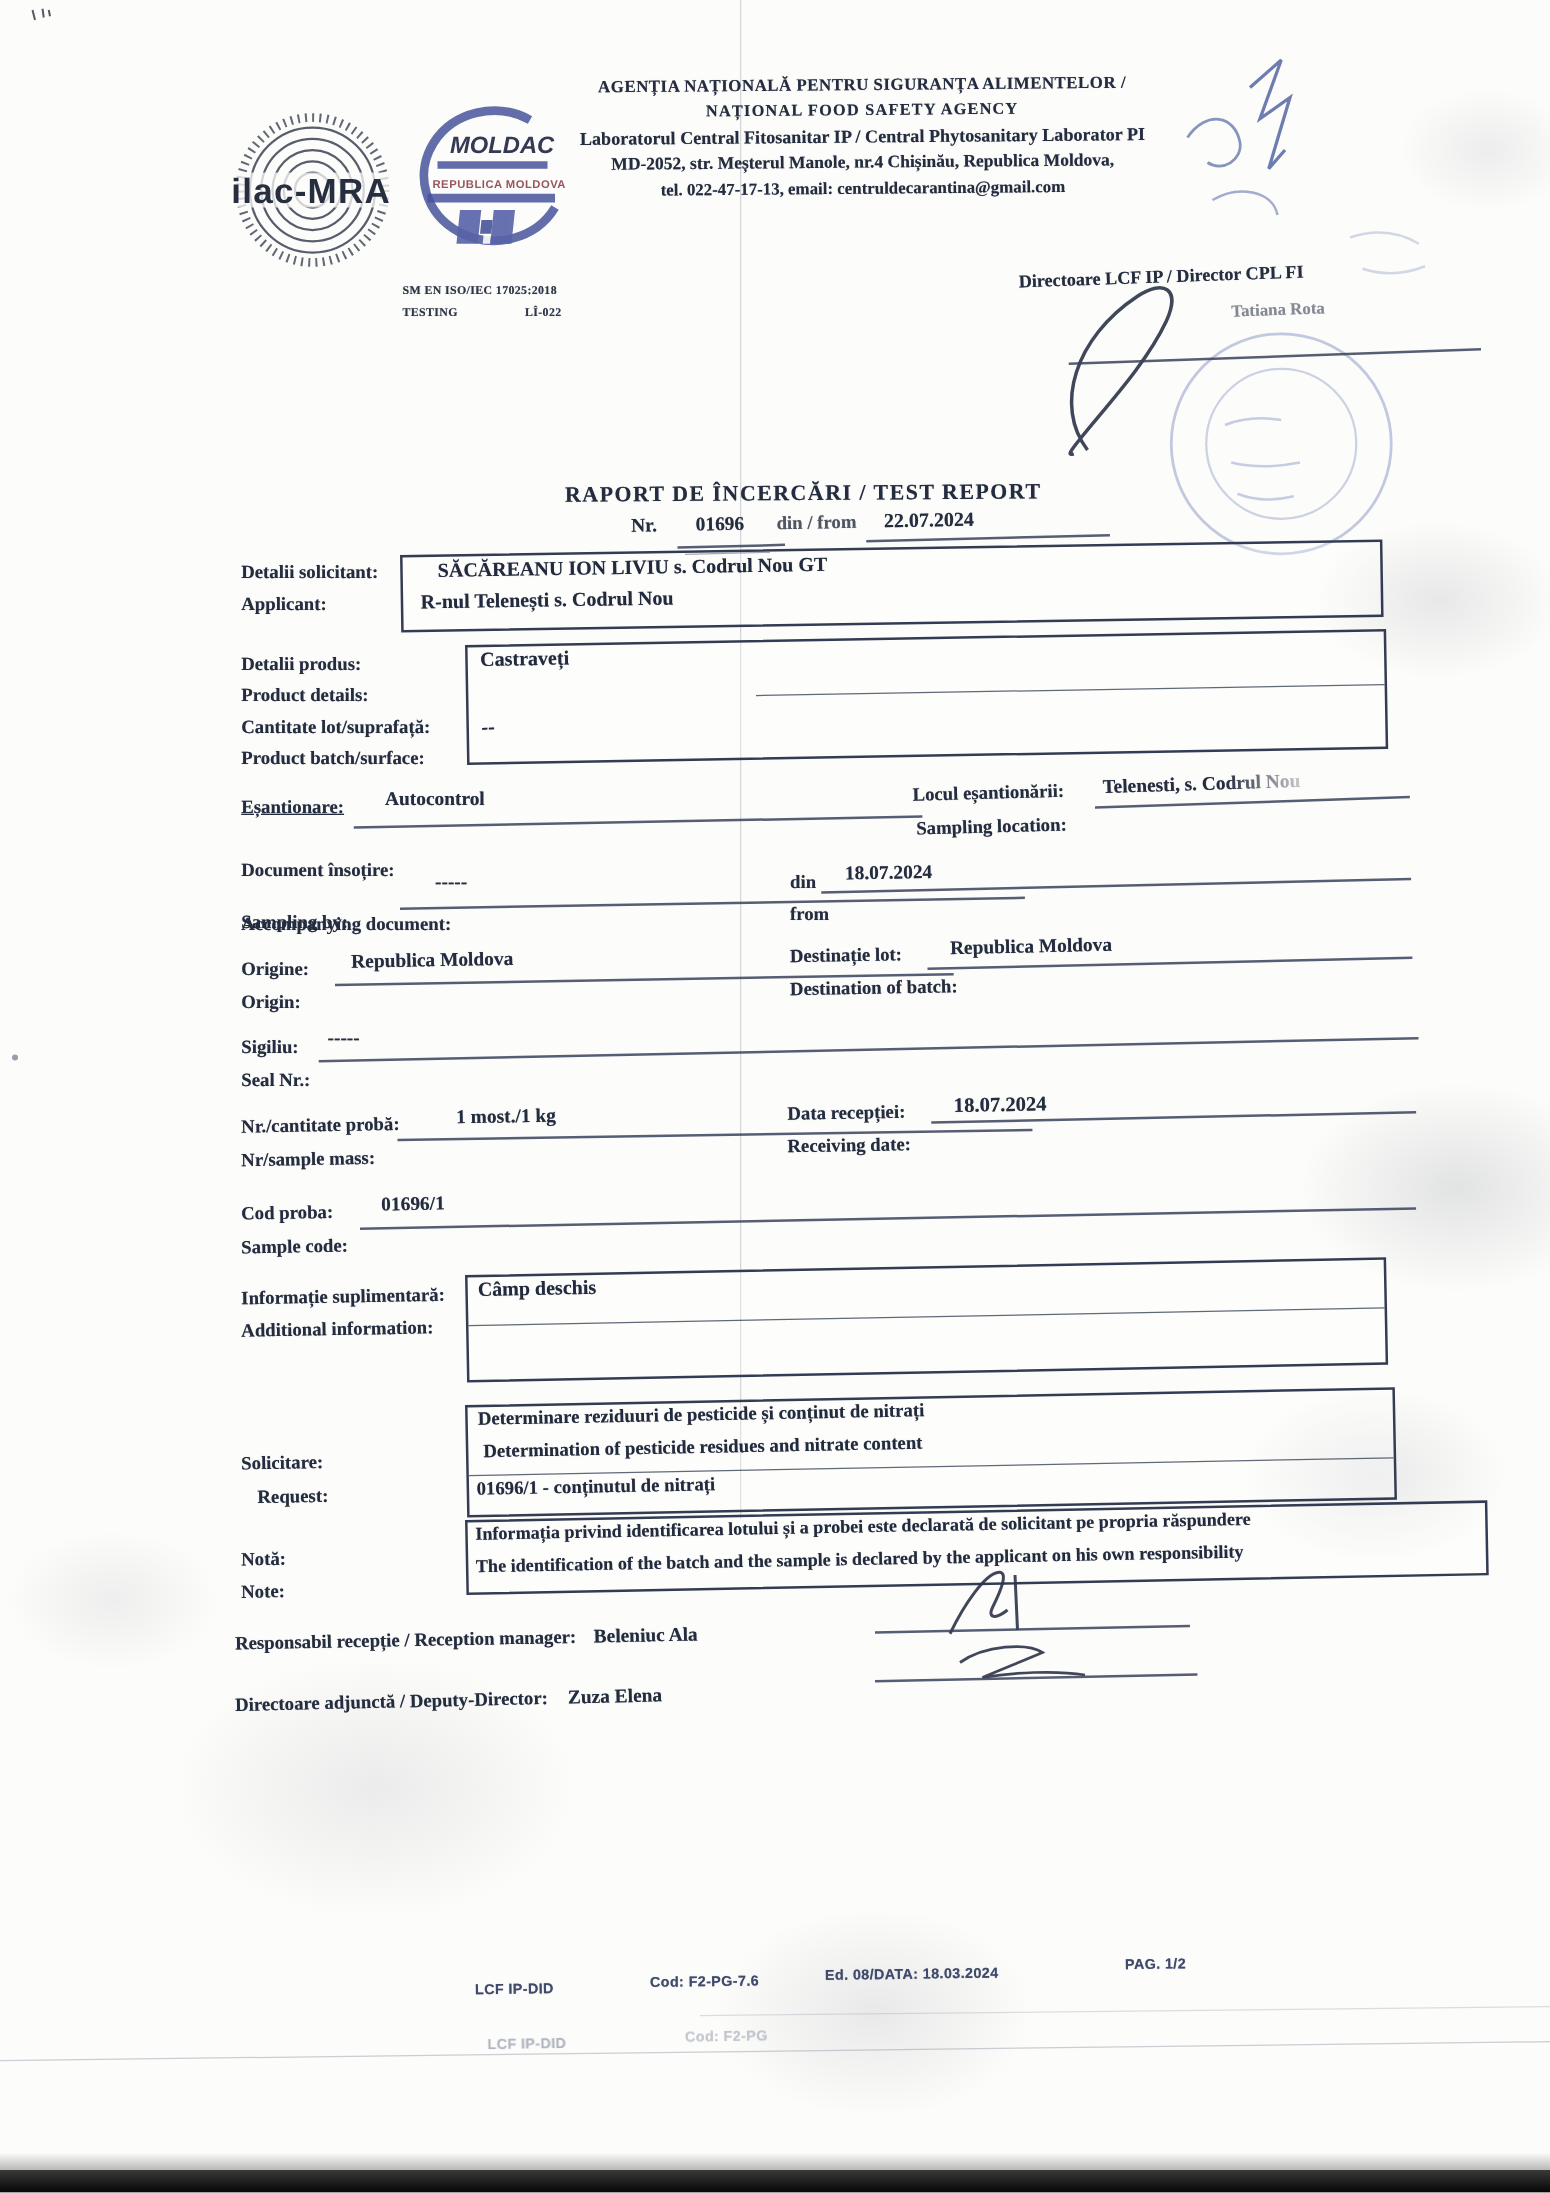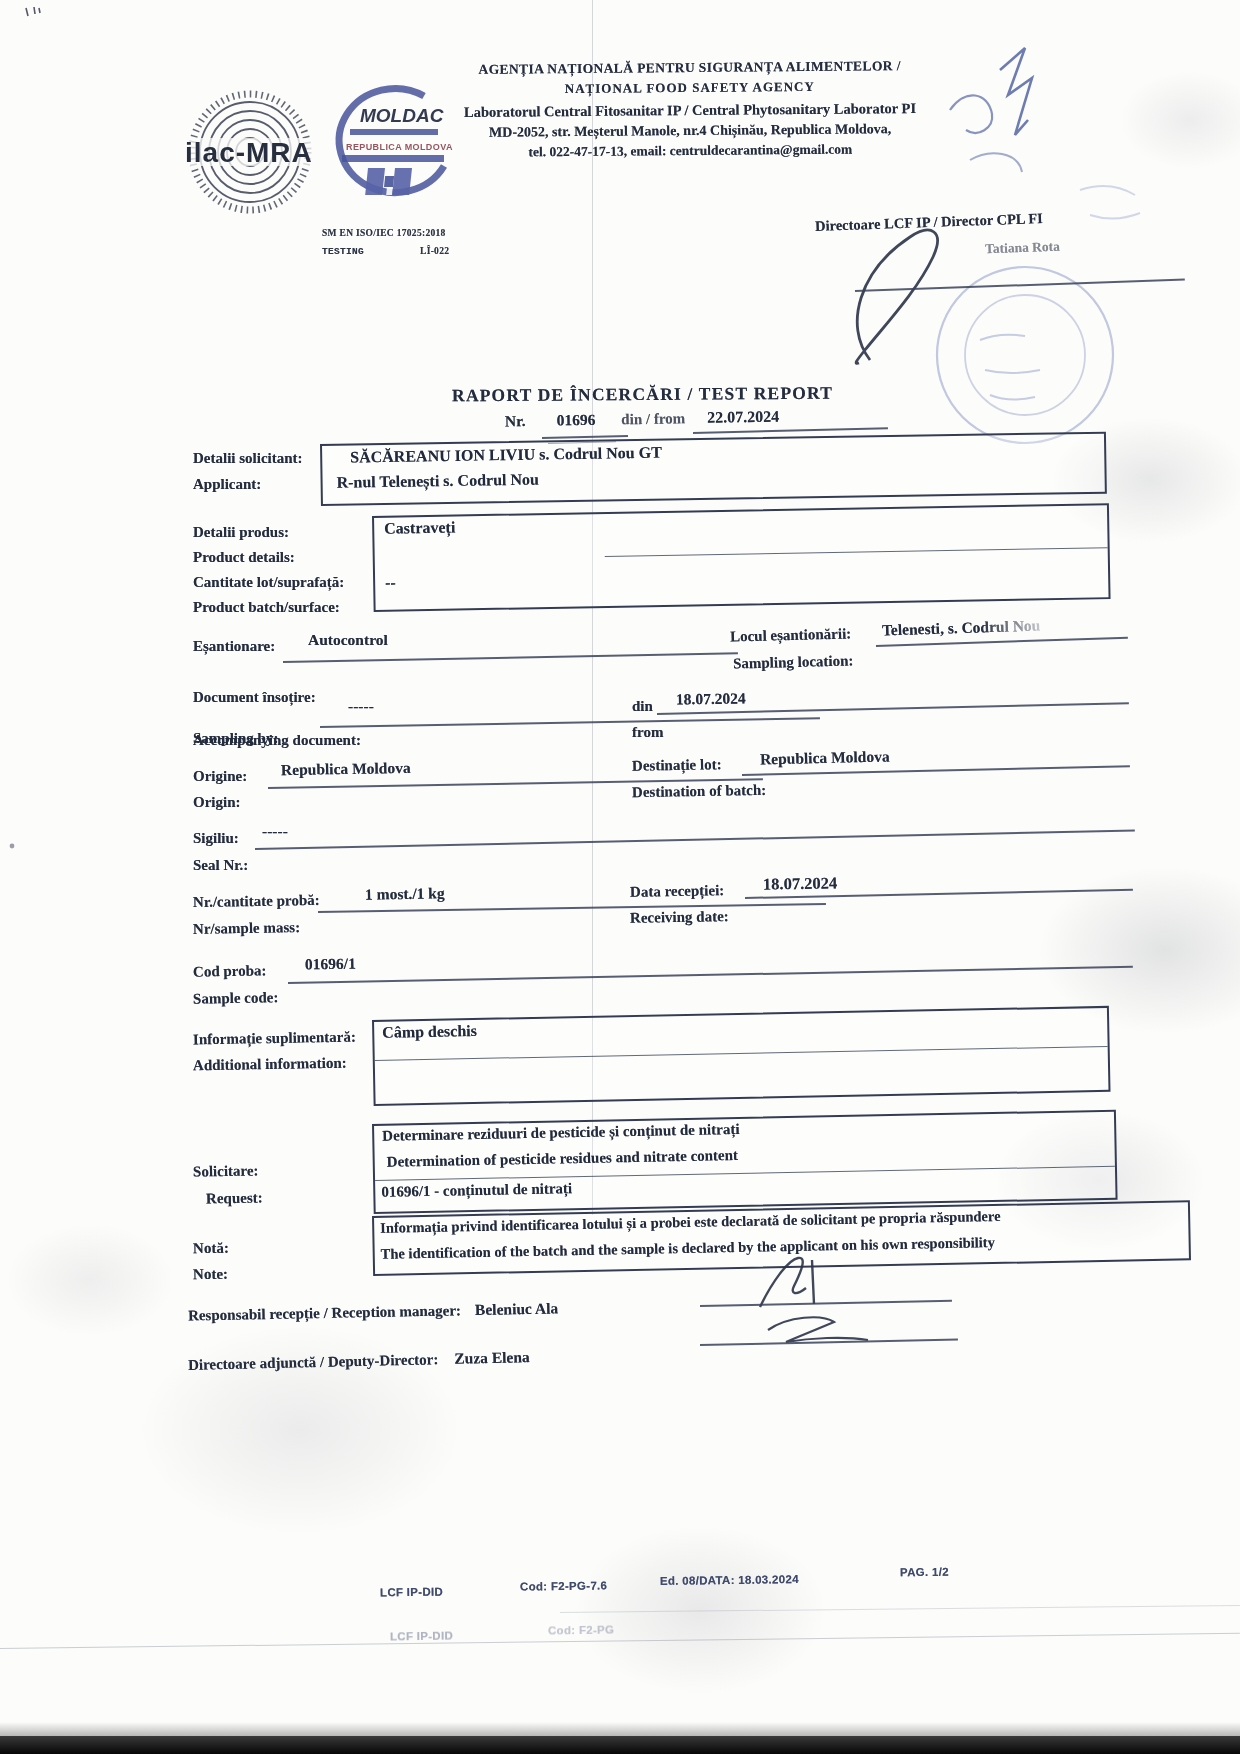--- a/index.html
+++ b/index.html
@@ -71,21 +71,21 @@
     <text x="26" y="66" font-family="Liberation Sans, sans-serif" font-size="9" font-weight="bold" fill="#97555f" letter-spacing=".4">REPUBLICA MOLDOVA</text>
     <rect x="22" y="71" width="102" height="7" fill="#47549b" opacity=".85"></rect>
     <g transform="translate(48,84) skewX(-6)" opacity=".9">
       <rect x="0" y="0" width="17" height="27" fill="#5763a8"></rect>
       <rect x="21" y="0" width="6" height="27" fill="#fcfcfa"></rect>
       <rect x="27" y="0" width="17" height="27" fill="#5763a8"></rect>
       <rect x="18" y="8" width="9" height="11" fill="#47549b"></rect>
     </g>
   </svg>
   <div class="t sm" style="left:322px;top:228px;color:#2e3547;">SM EN ISO/IEC 17025:2018</div>
-  <div class="t sm" style="left:322px;top:246px;color:#2e3547;font-family:Liberation Mono, monospace;">TESTING</div>
+  <div class="t sm" style="left:322px;top:246px;color:#2e3547;">TESTING</div>
   <div class="t sm" style="left:420px;top:246px;color:#2e3547;">LÎ-022</div>
 
   <div style="position:absolute;left:440px;top:60px;width:500px;text-align:center;transform:rotate(-.5deg);">
     <div class="t" style="position:static;font-size:13.5px;letter-spacing:.4px;">AGENȚIA NAȚIONALĂ PENTRU SIGURANȚA ALIMENTELOR /</div>
     <div class="t" style="position:static;font-size:13px;letter-spacing:1px;margin-top:4px;">NAȚIONAL FOOD SAFETY AGENCY</div>
     <div class="t" style="position:static;font-size:14.5px;margin-top:6px;">Laboratorul Central Fitosanitar IP / Central Phytosanitary Laborator  PI</div>
     <div class="t" style="position:static;font-size:14px;margin-top:4px;">MD-2052, str. Meșterul Manole, nr.4 Chișinău, Republica Moldova,</div>
     <div class="t" style="position:static;font-size:13.5px;margin-top:4px;">tel. 022-47-17-13,  email: centruldecarantina@gmail.com</div>
   </div>
 
@@ -127,21 +127,21 @@
   <div class="t lbl" style="left:193px;top:524px;">Detalii produs:</div>
   <div class="t lbl" style="left:193px;top:549px;">Product details:</div>
   <div class="t lbl" style="left:193px;top:574px;">Cantitate lot/suprafață:</div>
   <div class="t lbl" style="left:193px;top:599px;">Product batch/surface:</div>
   <div class="box" style="left:372px;top:516px;width:733px;height:92px;transform:rotate(-1deg);">
     <div class="bval" style="left:10px;top:2px;">Castraveți</div>
     <div class="divider" style="left:230px;top:42px;width:503px;"></div>
     <div class="bval" style="left:10px;top:56px;">--</div>
   </div>
 
-  <div class="t lbl" style="left:193px;top:638px;">Eșantionare:</div>
+  <div class="t lbl" style="left:193px;top:638px;text-decoration:underline;">Eșantionare:</div>
   <div class="t val" style="left:308px;top:631px;">Autocontrol</div>
   <div class="uline" style="left:283px;top:661px;width:455px;transform:rotate(-1.1deg);"></div>
   <div class="t lbl" style="left:193px;top:686px;margin-top:44px;">Sampling by:</div>
 
   <div class="t lbl" style="left:730px;top:627px;transform:rotate(-1.5deg);">Locul eșantionării:</div>
   <div class="t val fade-right" style="left:882px;top:619px;transform:rotate(-1.8deg);">Telenesti, s. Codrul Nou</div>
   <div class="uline" style="left:876px;top:645px;width:252px;transform:rotate(-1.9deg);"></div>
   <div class="t lbl" style="left:733px;top:654px;transform:rotate(-1.5deg);">Sampling location:</div>
 
   <div class="t lbl" style="left:193px;top:689px;">Document însoțire:</div>

